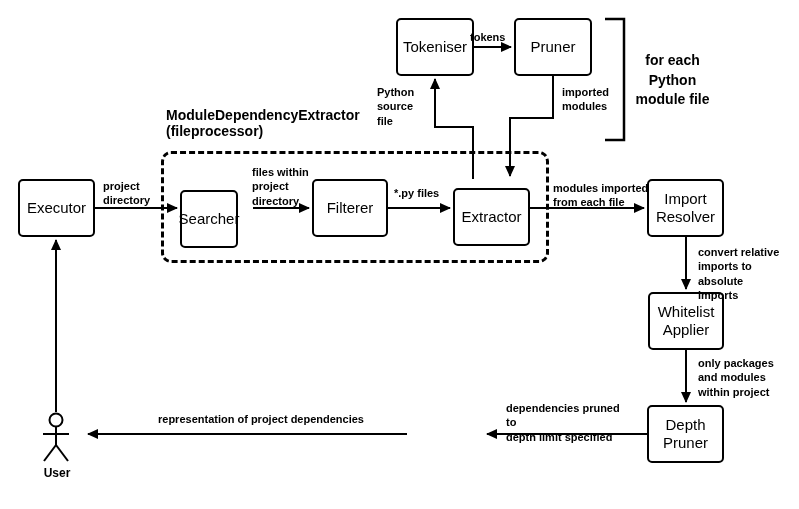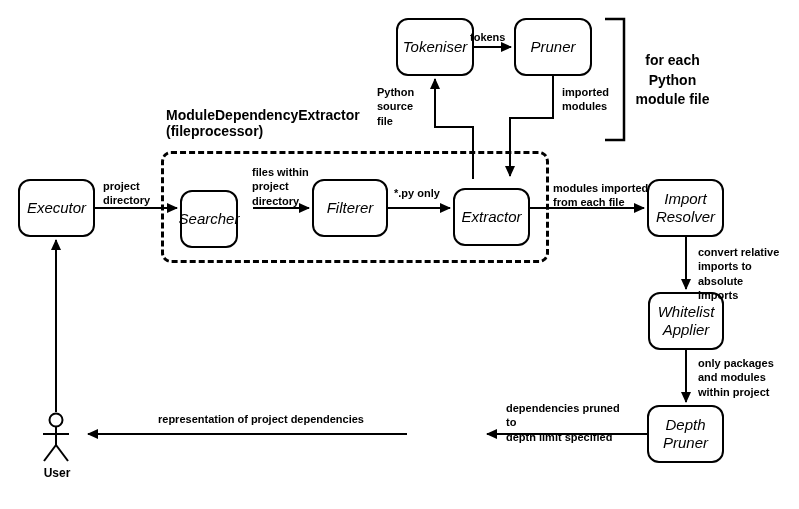--- a/index.html
+++ b/index.html
@@ -9,27 +9,26 @@
     background:#ffffff;
     font-family:"Liberation Sans", sans-serif;
     color:#000;
     overflow:hidden;
   }
   .wires{position:absolute;left:0;top:0;width:799px;height:509px;}
   .node{
     position:absolute;
     background:#ffffff;
     border:2px solid #000000;
-    border-radius:12px;
+    border-radius:5px;
     display:flex;align-items:center;justify-content:center;
     text-align:center;
     font-size:15px;line-height:1.2;
     box-sizing:border-box;
     padding:8px;
-    font-style:italic;
   }
   .container-box{
     position:absolute;
     left:161px;top:151px;width:388px;height:112px;
     border:3px dashed #000000;
     border-radius:10px;
     box-sizing:border-box;
     background:transparent;
   }
   .container-title{
@@ -130,21 +129,21 @@
   <div class="edge-label" style="left:470px;top:30px;width:46px;">tokens</div>
   <div class="edge-label" style="left:377px;top:85px;width:54px;">Python
 source file</div>
   <div class="edge-label" style="left:562px;top:85px;width:50px;">imported
 modules</div>
   <div class="edge-label" style="left:103px;top:179px;width:52px;">project
 directory</div>
   <div class="edge-label" style="left:252px;top:165px;width:58px;">files within
 project
 directory</div>
-  <div class="edge-label" style="left:394px;top:186px;width:52px;">*.py only</div>
+  <div class="edge-label" style="left:394px;top:186px;width:52px;">*.py files</div>
   <div class="edge-label" style="left:553px;top:181px;width:96px;">modules imported
 from each file</div>
   <div class="edge-label" style="left:698px;top:245px;width:82px;">convert relative
 imports to
 absolute imports</div>
   <div class="edge-label" style="left:698px;top:356px;width:80px;">only packages
 and modules
 within project</div>
   <div class="edge-label" style="left:506px;top:401px;width:120px;">dependencies pruned to
 depth limit specified</div>

